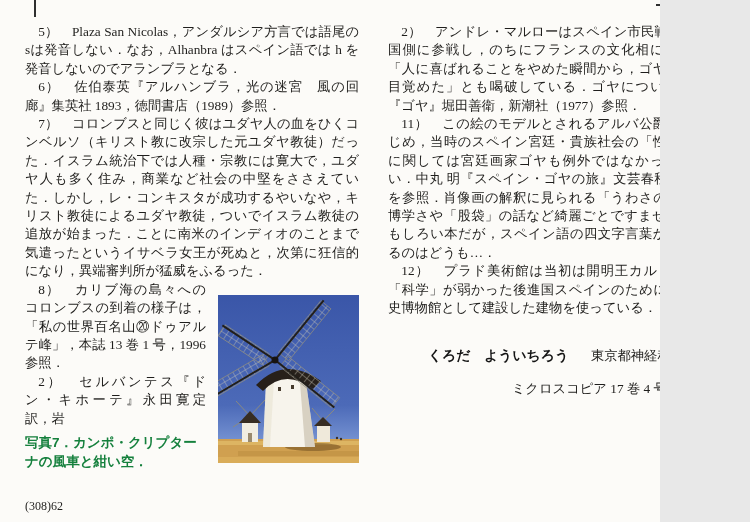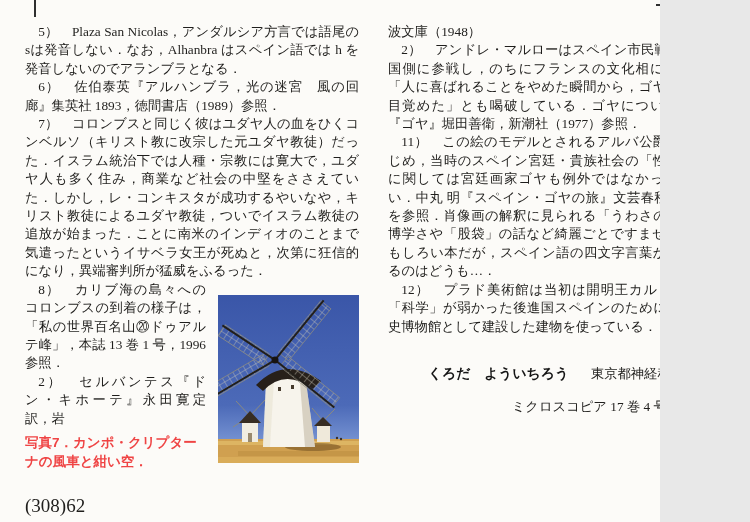--- a/index.html
+++ b/index.html
@@ -33,25 +33,25 @@
     background:#3a56a8;
   }
   .photo-frame svg{display:block;}
   .caption{
     font-family:"Liberation Sans","DejaVu Sans",sans-serif;
     font-weight:bold;
     font-size:13.5px;line-height:19px;
     width:186px;
     margin-top:5px;
     text-align:left;
-    color:#ef4444;
+    color:#15803d;
   }
   .page-number{
     margin-top:26px;
-    font-size:19px;
+    font-size:12px;
     text-align:left;
   }
   .author-line{
     margin-top:29px;
     text-align:left;
     white-space:nowrap;
   }
   .author-name{
     font-family:"Liberation Sans","DejaVu Sans",sans-serif;
     font-weight:bold;
@@ -157,21 +157,20 @@
 
     <p class="para">8）　カリブ海の島々へのコロンブスの到着の様子は，「私の世界百名山⑳ドゥアルテ峰」，本誌 13 巻 1 号，1996 参照．</p>
     <p class="para">2）　セルバンテス『ドン・キホーテ』永田寛定　訳，岩</p>
 
     <div class="caption">写真7．カンポ・クリプターナの風車と紺い空．</div>
 
     <div class="page-number">(308)62</div>
   </div>
 
   <div class="col col-right">
-    <p class="para flush">波文庫（1948）</p>
     <p class="para">2）　アンドレ・マルローはスペイン市民戦争で共和国側に参戦し，のちにフランスの文化相になった．「人に喜ばれることをやめた瞬間から，ゴヤの怪物が目覚めた」とも喝破している．ゴヤについては名著『ゴヤ』堀田善衛，新潮社（1977）参照．</p>
     <p class="para">11）　この絵のモデルとされるアルバ公爵夫人をはじめ，当時のスペイン宮廷・貴族社会の「性的奔放さに関しては宮廷画家ゴヤも例外ではなかった」らしい．中丸 明『スペイン・ゴヤの旅』文芸春秋社，1998 を参照．肖像画の解釈に見られる「うわさの真相」的博学さや「股袋」の話など綺麗ごとですませない，おもしろい本だが，スペイン語の四文字言葉が連発されるのはどうも…．</p>
     <p class="para">12）　プラド美術館は当初は開明王カルロス3世が「科学」が弱かった後進国スペインのために自然科学史博物館として建設した建物を使っている．</p>
 
     <div class="author-line">
       <span class="author-name">くろだ　よういちろう</span><span class="author-affil">東京都神経科学総合研究所</span>
     </div>
 
 
     <div class="journal-line">ミクロスコピア 17 巻 4 号（2000）</div>

